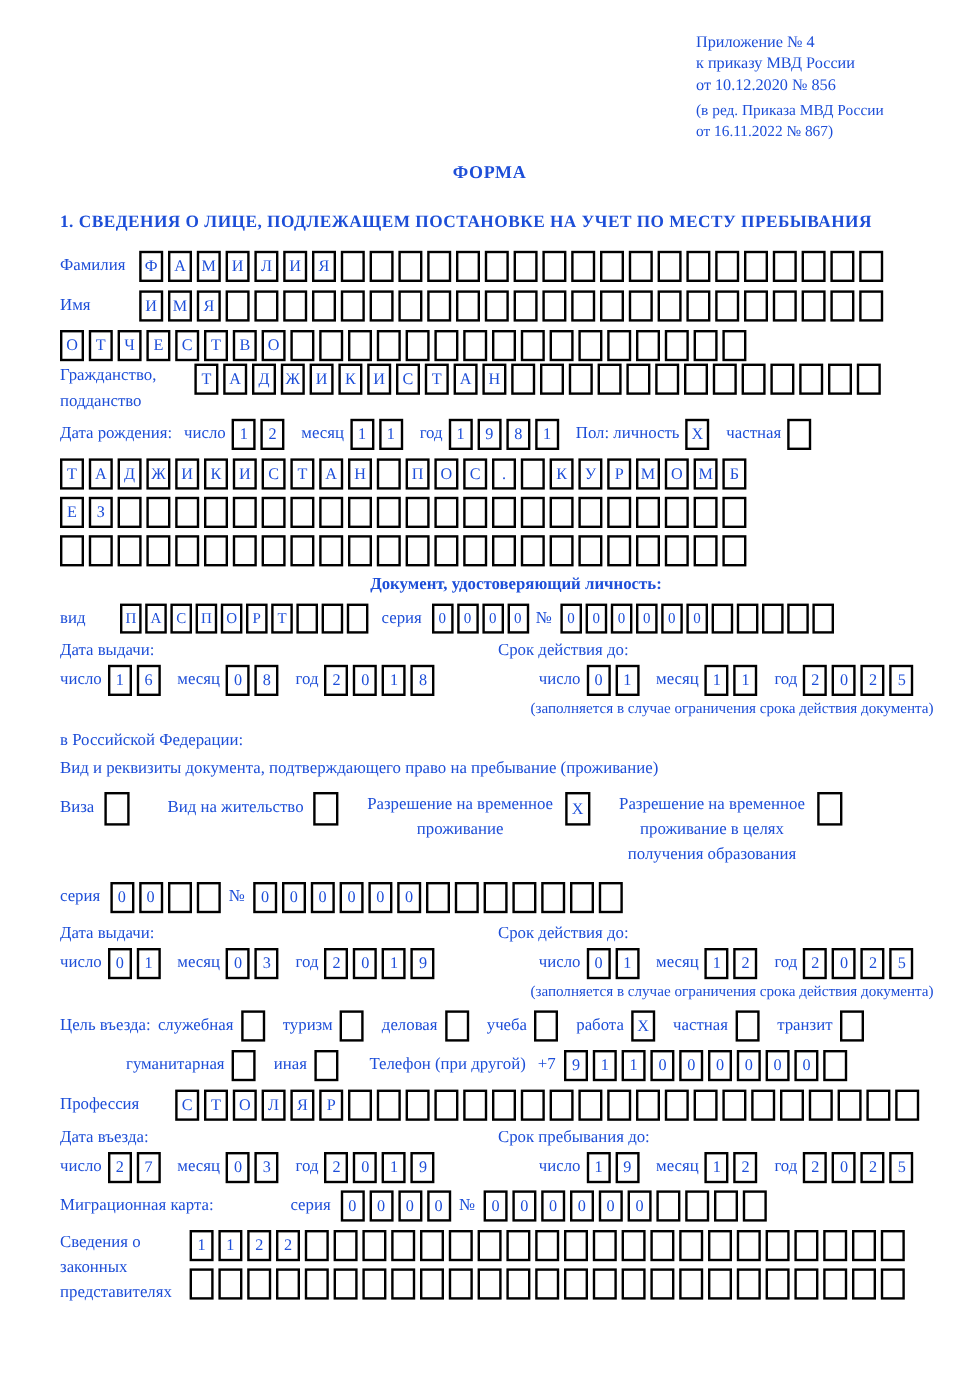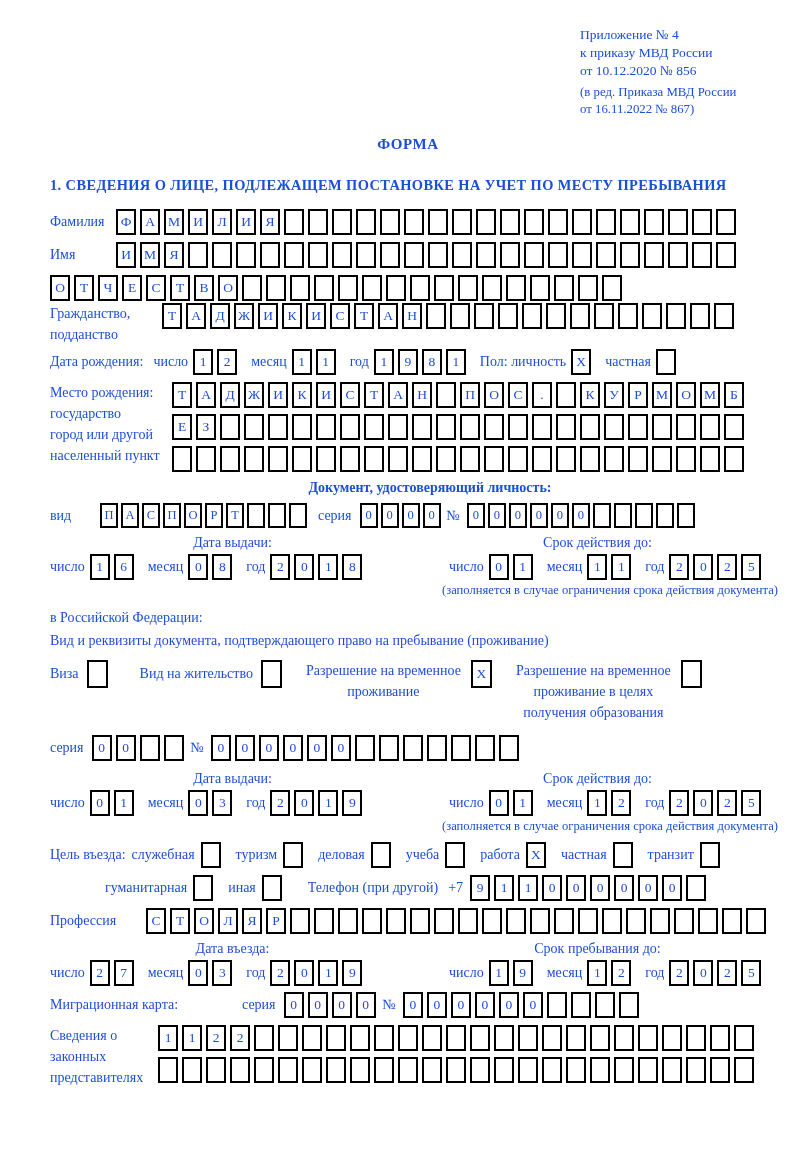--- a/index.html
+++ b/index.html
@@ -24,21 +24,21 @@
   .w66{width:66px;flex:none;} .w112{width:112px;flex:none;} .w122{width:122px;flex:none;}
   .w96{width:96px;flex:none;} .w50{width:50px;flex:none;} .w108{width:108px;flex:none;}
   .ln{display:block;line-height:1.5;}
   .stack{display:flex;flex-direction:column;}
   .stack .cells{margin-bottom:6px;}
   .sub{margin:0 5px 0 10px;}
   .sub0{margin-right:5px;}
   .doc-head{text-align:center;font-weight:bold;font-size:14px;margin:2px 30px 7px 60px;}
   .duo{display:flex;margin-top:2px;}
   .half{width:50%;}
-  .duo-head{text-align:center;font-size:14px;margin-bottom:3px;}
+  .duo-head{font-size:14px;margin-bottom:3px;}
   .duo-row{display:flex;align-items:center;}
   .note{text-align:right;font-size:12.6px;margin:3px 2px 8px 0;}
   .intro{font-size:14px;line-height:1.65;margin-top:4px;}
   .permits{margin-top:8px;margin-bottom:12px;}
   .p-lbl{line-height:28px;margin-right:8px;}
   .p-lbl2{text-align:center;line-height:1.45;margin-right:10px;}
   .ml28{margin-left:28px;} .ml20{margin-left:20px;}
   .opt{display:inline-flex;align-items:center;margin-left:11px;}
   .opt .olbl{margin-right:6px;}
   .indent55{margin-left:55px;}
@@ -217,26 +217,20 @@
     <span class="cells">
         <span class="cell">X</span>
       </span>
     <span class="sub">частная</span>
     <span class="cells">
         <span class="cell"></span>
       </span>
   </div>
 
   <div class="row top" style="margin-bottom:0;">
-    <span class="w122">
-      <span class="ln">Место рождения:</span>
-      <span class="ln">государство</span>
-      <span class="ln">город или другой</span>
-      <span class="ln">населенный пункт</span>
-    </span>
     <span class="stack">
       <span class="cells">
           <span class="cell">Т</span>
           <span class="cell">А</span>
           <span class="cell">Д</span>
           <span class="cell">Ж</span>
           <span class="cell">И</span>
           <span class="cell">К</span>
           <span class="cell">И</span>
           <span class="cell">С</span>

